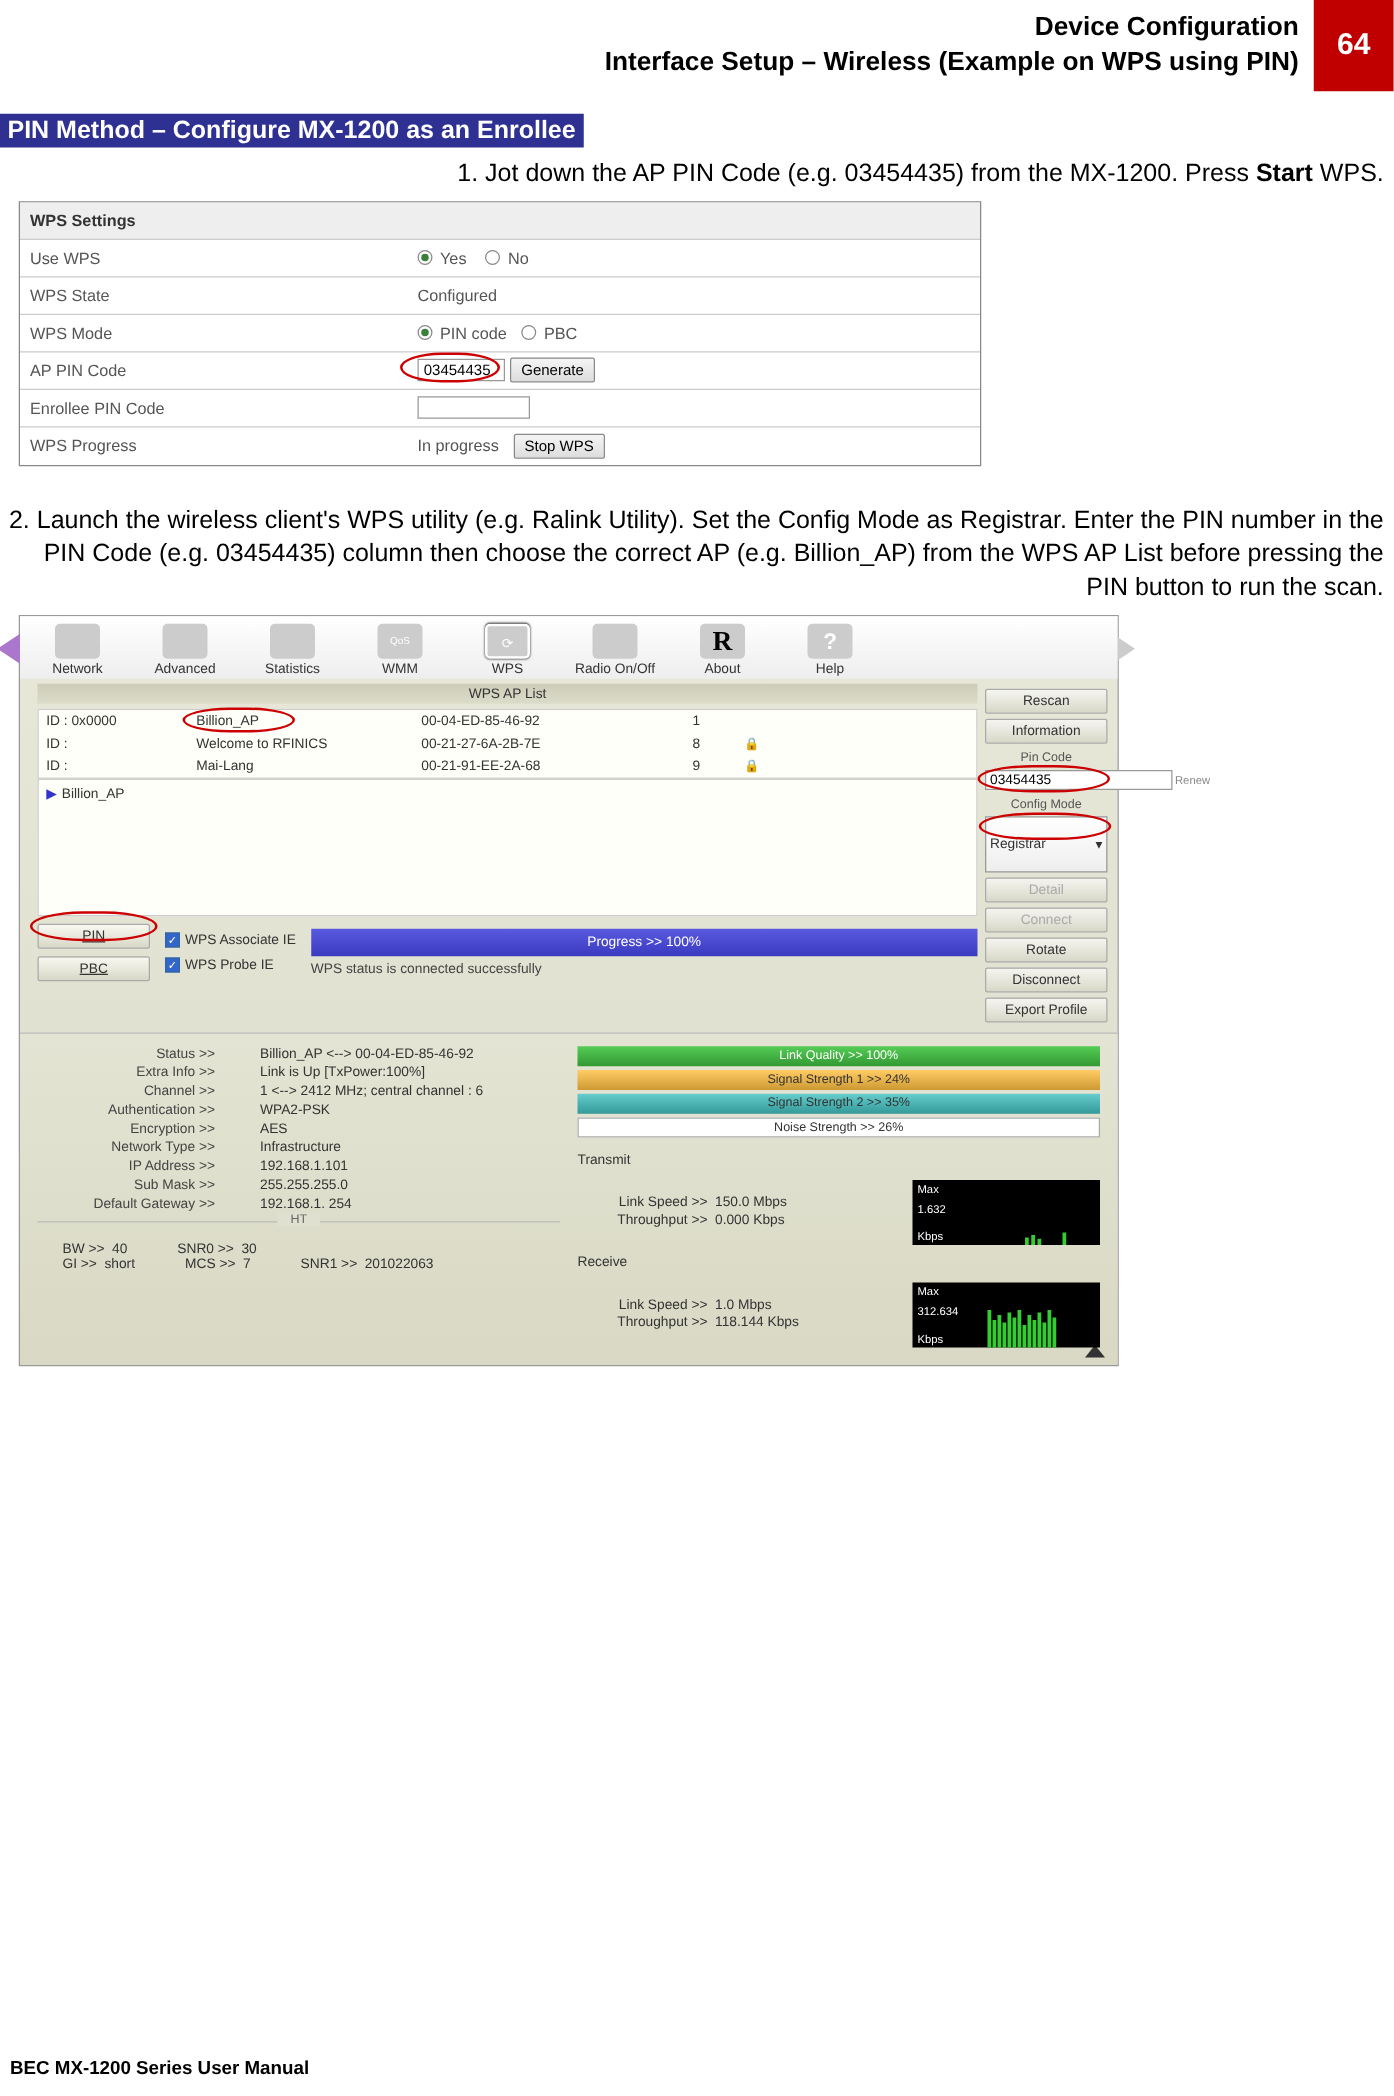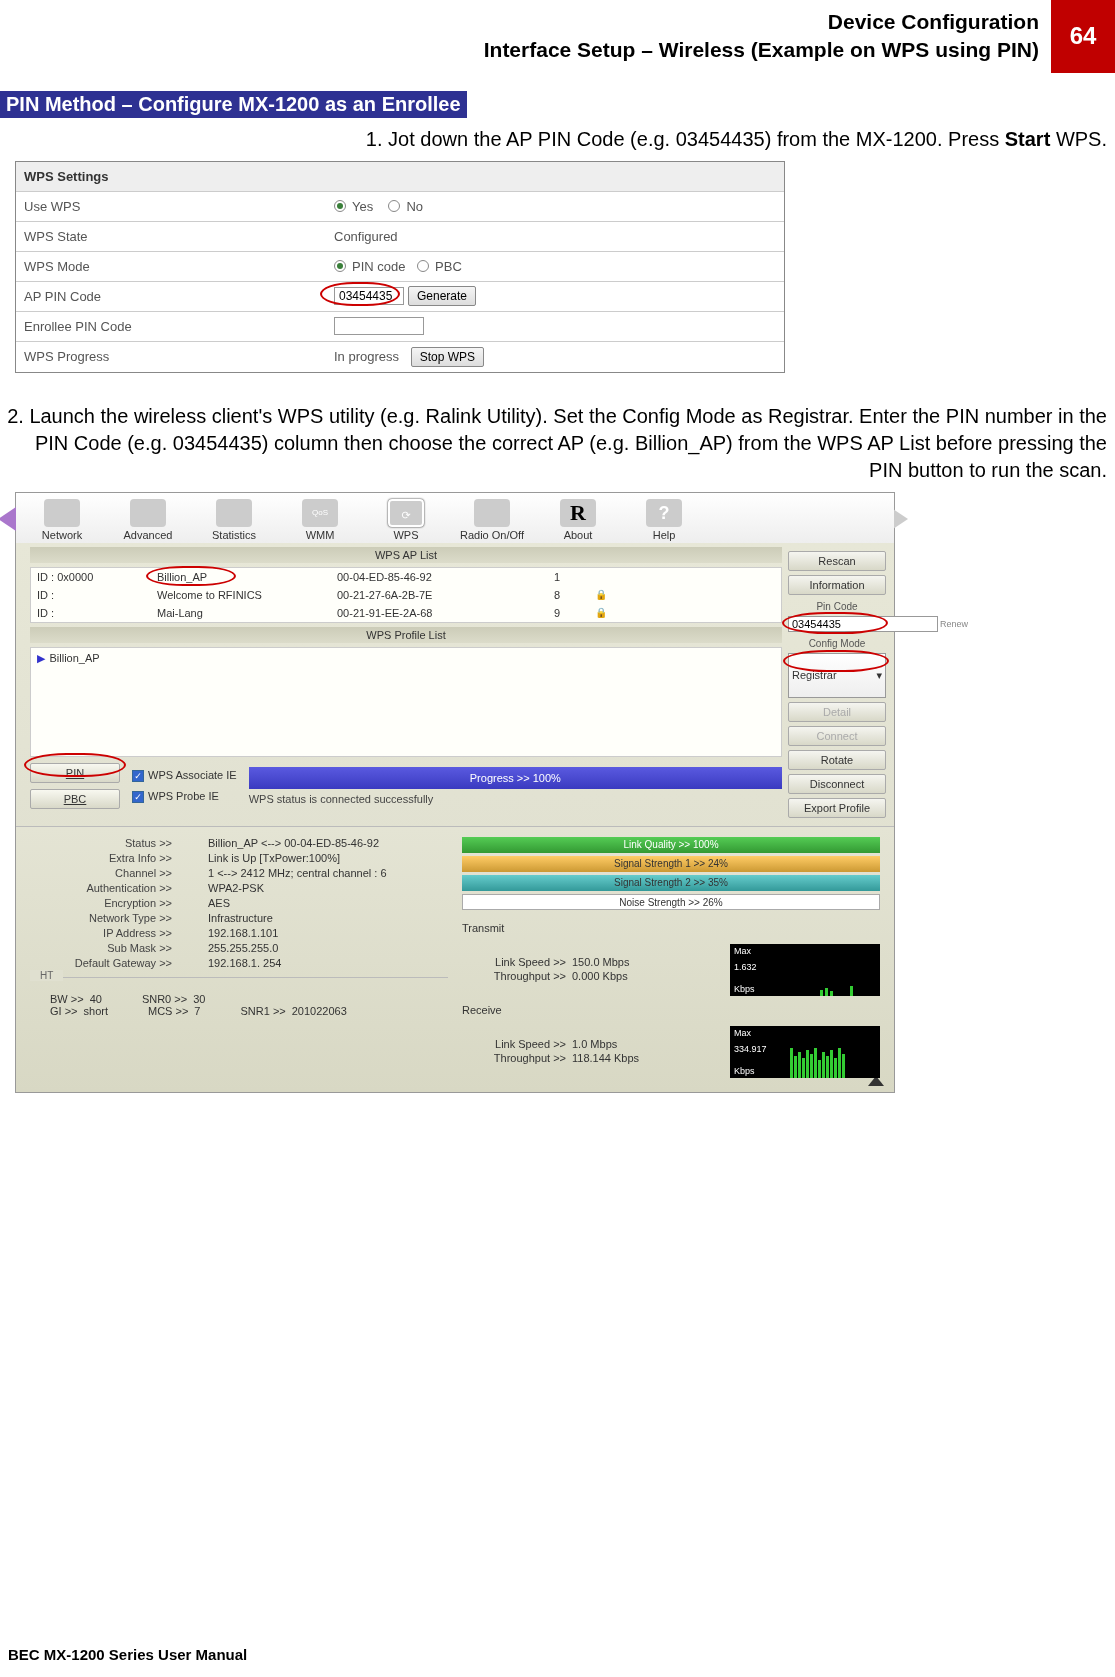--- a/index.html
+++ b/index.html
@@ -92,21 +92,21 @@
   .tr-section { margin-top: 10px; display:flex; gap:25px; align-items:center;}
   .tr-info { flex:1; }
   .tr-info .kv2 { display:flex; margin-bottom:2px; }
   .tr-info .kv2 .k2 { width:110px; text-align:right; padding-right:6px;}
   .mini-graph { width: 150px; height: 52px; background: #000; position: relative; }
   .mini-graph .glabel { position:absolute; left:4px; top:2px; color:#fff; font-size:9px;}
   .mini-graph .gbar { position:absolute; bottom:0; background:#3c3; width:3px;}
   .mini-graph .gval { position:absolute; left:4px; top:18px; color:#fff; font-size:9px;}
   .mini-graph .gunit { position:absolute; left:4px; bottom:2px; color:#fff; font-size:9px;}
 
-  .ht-sep { font-size:10px; color:#666; border-top:1px solid #bbb; margin:8px 0 4px 0; position:relative;}
+  .ht-sep { text-align: center; font-size:10px; color:#666; border-top:1px solid #bbb; margin:8px 0 4px 0; position:relative;}
   .ht-sep span { background: inherit; position:relative; top:-8px; padding:0 10px; background:#e0e0d0;}
   .ht-row { display:flex; gap:40px; font-size:11px; padding-left: 20px;}
   .ht-item { display:flex; gap:6px;}
   .ht-item .hk { text-align:right;}
 
   .footer { position: absolute; bottom: 14px; left: 8px; font-weight: bold; font-size: 15px; }
 
   .rel { position: relative; }
 </style>
 </head>
@@ -240,21 +240,20 @@
             <div class="ap-row">
               <div class="c1">ID :</div>
               <div class="c2">Mai-Lang</div>
               <div class="c3">00-21-91-EE-2A-68</div>
               <div class="c4">9</div>
               <div class="c5 lock-ico">🔒</div>
             </div>
             <div class="red-oval" style="left:115px; top:-2px; width:90px; height:20px;"></div>
           </div>
 
-          <div class="bar-title">WPS Profile List</div>
           <div class="prof-list">
             <span class="prof-arrow">▶</span><span>Billion_AP</span>
           </div>
 
           <div class="bottom-controls rel">
             <div class="pin-pbc-col">
               <div class="pin-btn rel">PIN</div>
               <div class="pbc-btn">PBC</div>
               <div class="red-oval" style="left:-6px; top:-4px; width:102px; height:24px;"></div>
             </div>
@@ -394,21 +393,21 @@
                   <div class="k2">Link Speed &gt;&gt;</div>
                   <div>1.0 Mbps</div>
                 </div>
               <div class="kv2">
                   <div class="k2">Throughput &gt;&gt;</div>
                   <div>118.144 Kbps</div>
                 </div>
             </div>
             <div class="mini-graph">
               <div class="glabel">Max</div>
-              <div class="gval">334.917</div>
+              <div class="gval">312.634</div>
               <div class="gunit">Kbps</div>
               <div class="gbar" style="left:60px;height:30px"></div>
               <div class="gbar" style="left:64px;height:22px"></div>
               <div class="gbar" style="left:68px;height:26px"></div>
               <div class="gbar" style="left:72px;height:20px"></div>
               <div class="gbar" style="left:76px;height:28px"></div>
               <div class="gbar" style="left:80px;height:24px"></div>
               <div class="gbar" style="left:84px;height:30px"></div>
               <div class="gbar" style="left:88px;height:18px"></div>
               <div class="gbar" style="left:92px;height:26px"></div>

